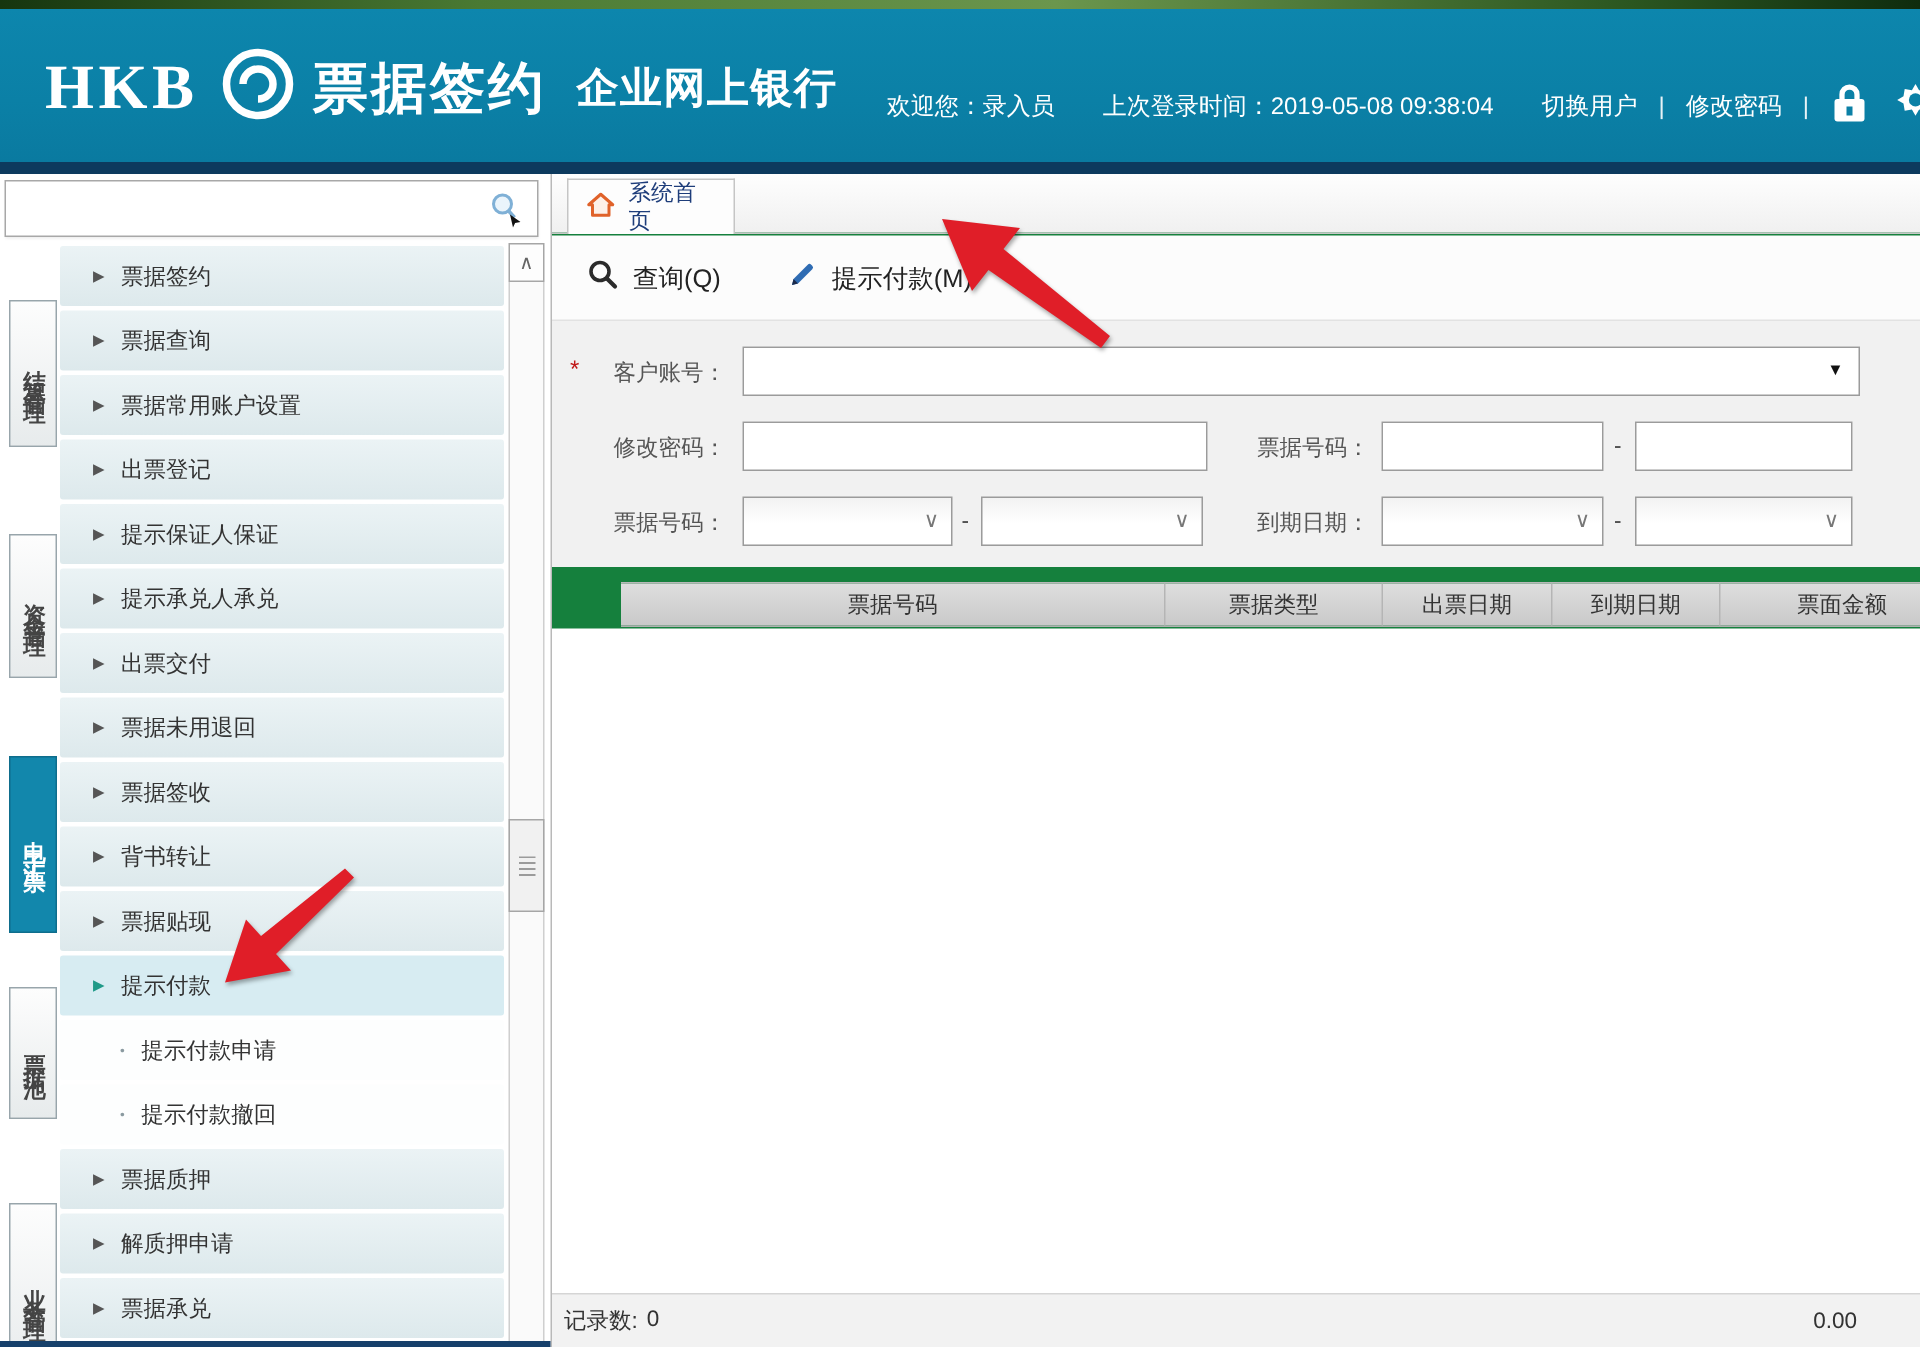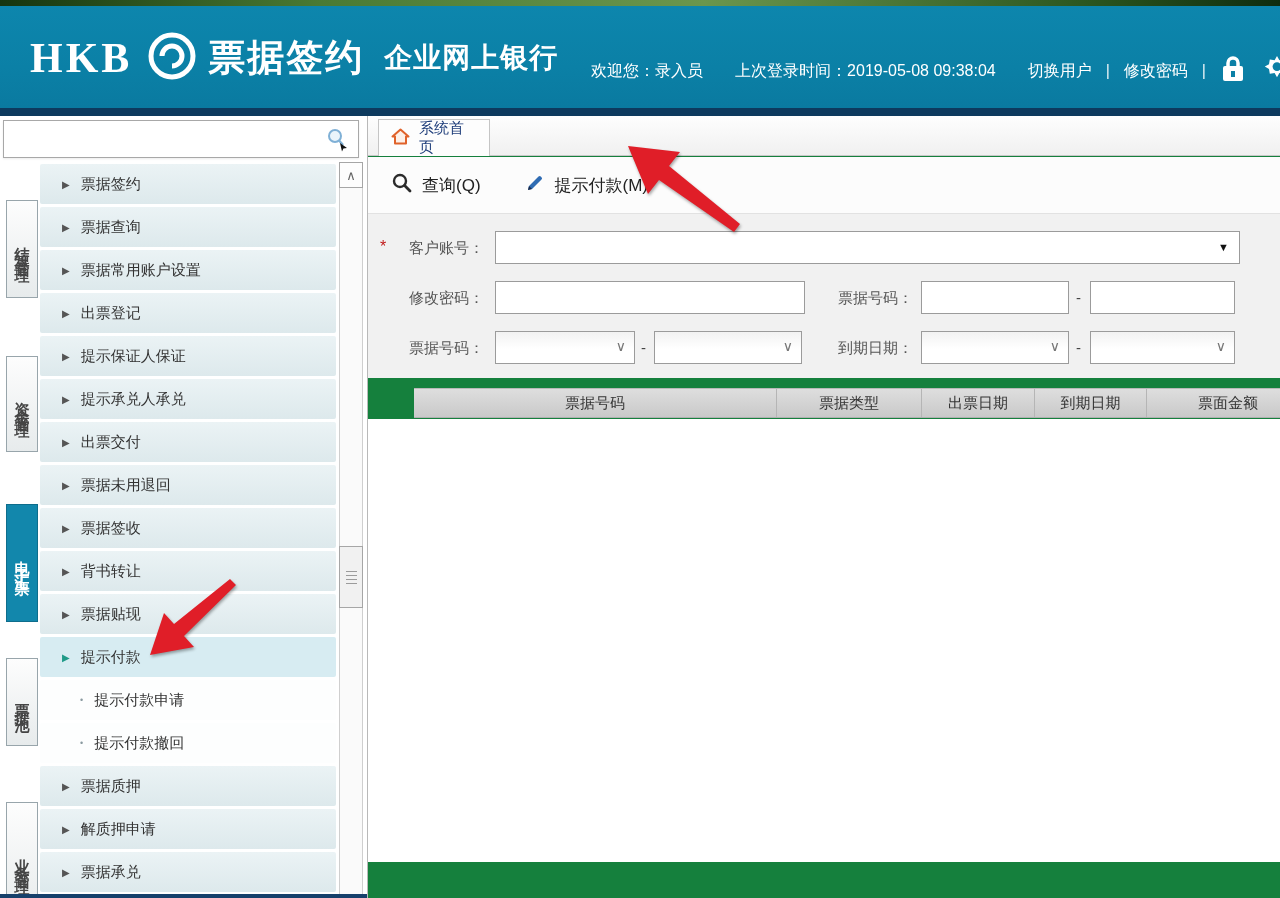--- a/index.html
+++ b/index.html
@@ -333,20 +333,27 @@
     <div class="grid-header">
       <div class="gcol gc0">票据号码</div>
       <div class="gcol gc1">票据类型</div>
       <div class="gcol gc2">出票日期</div>
       <div class="gcol gc3">到期日期</div>
       <div class="gcol gc4">票面金额</div>
       <div class="gcol gc5"></div>
     </div>
     <div class="grid-body"></div>
 
+    <div class="statusbar">
+      <span class="rec">
+        <span>记录数:</span>
+        <span>0</span>
+      </span>
+      <span class="total">0.00</span>
+    </div>
   </div>
 
   <svg class="arrows" viewBox="0 0 1280 898">
     <polygon points="628,146 680,152 669,166 740,224 734,232 659,180 648,194" fill="#e01e28" style="filter:drop-shadow(1px 2px 1.5px rgba(0,0,0,.35));"></polygon>
     <polygon points="150,655 164,613 174,624 230,579 236,585 184,636 194,647" fill="#e01e28" style="filter:drop-shadow(1px 2px 1.5px rgba(0,0,0,.35));"></polygon>
   </svg>
 
 </div>
 
 </body></html>

